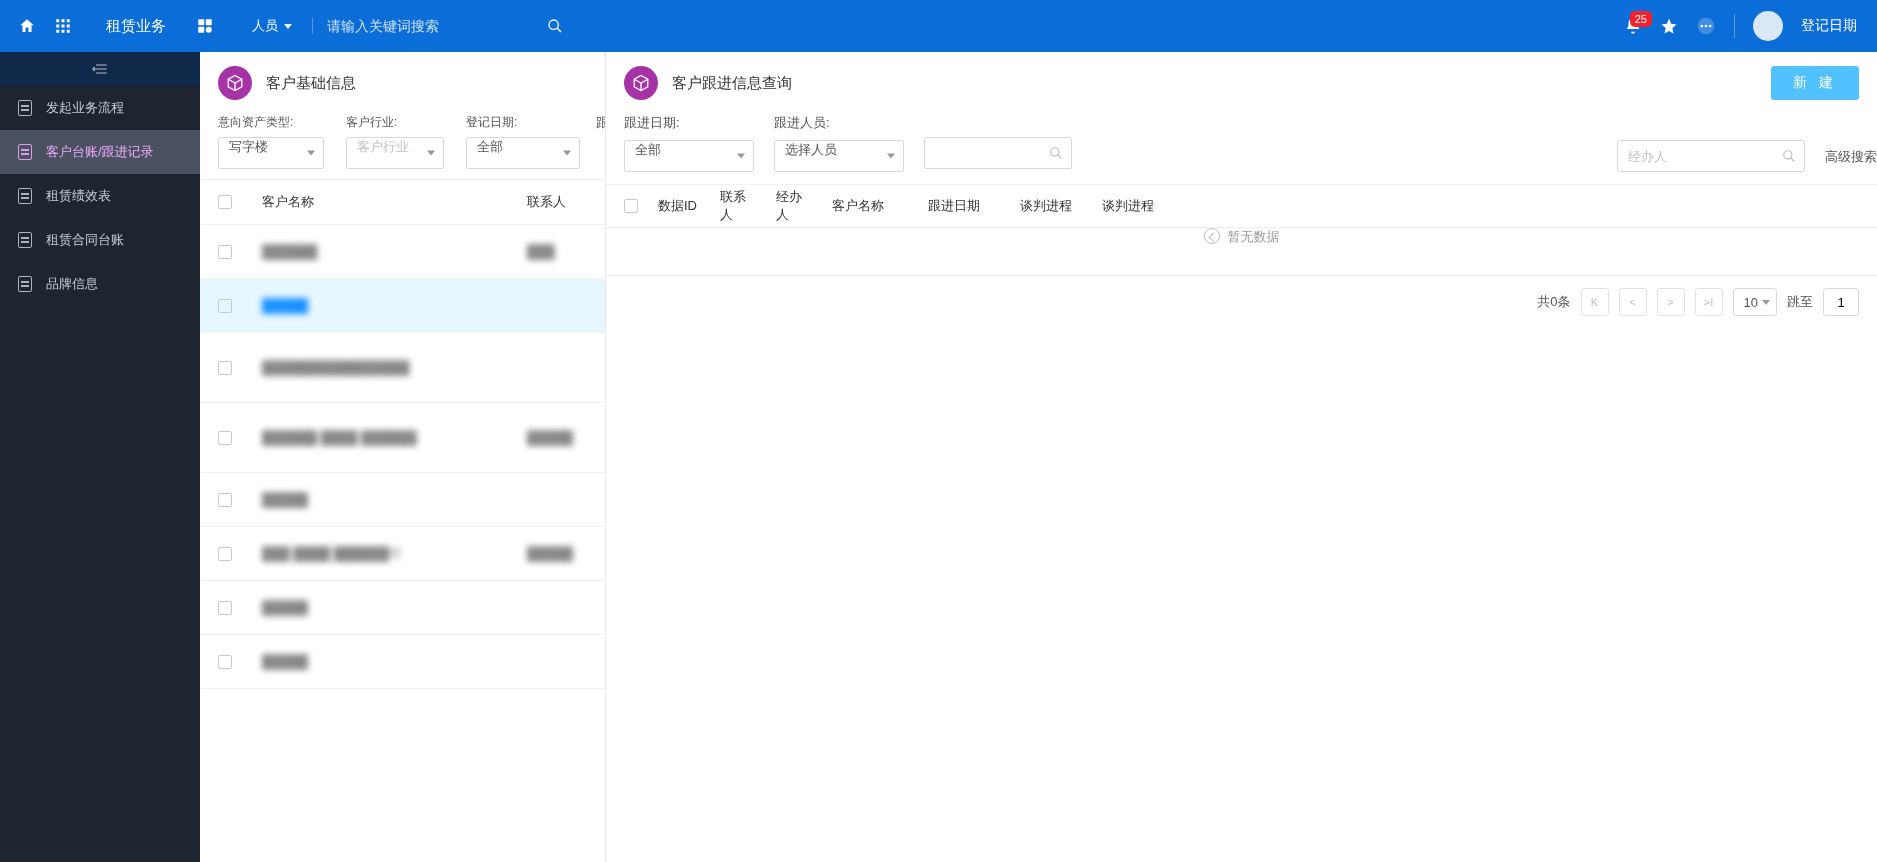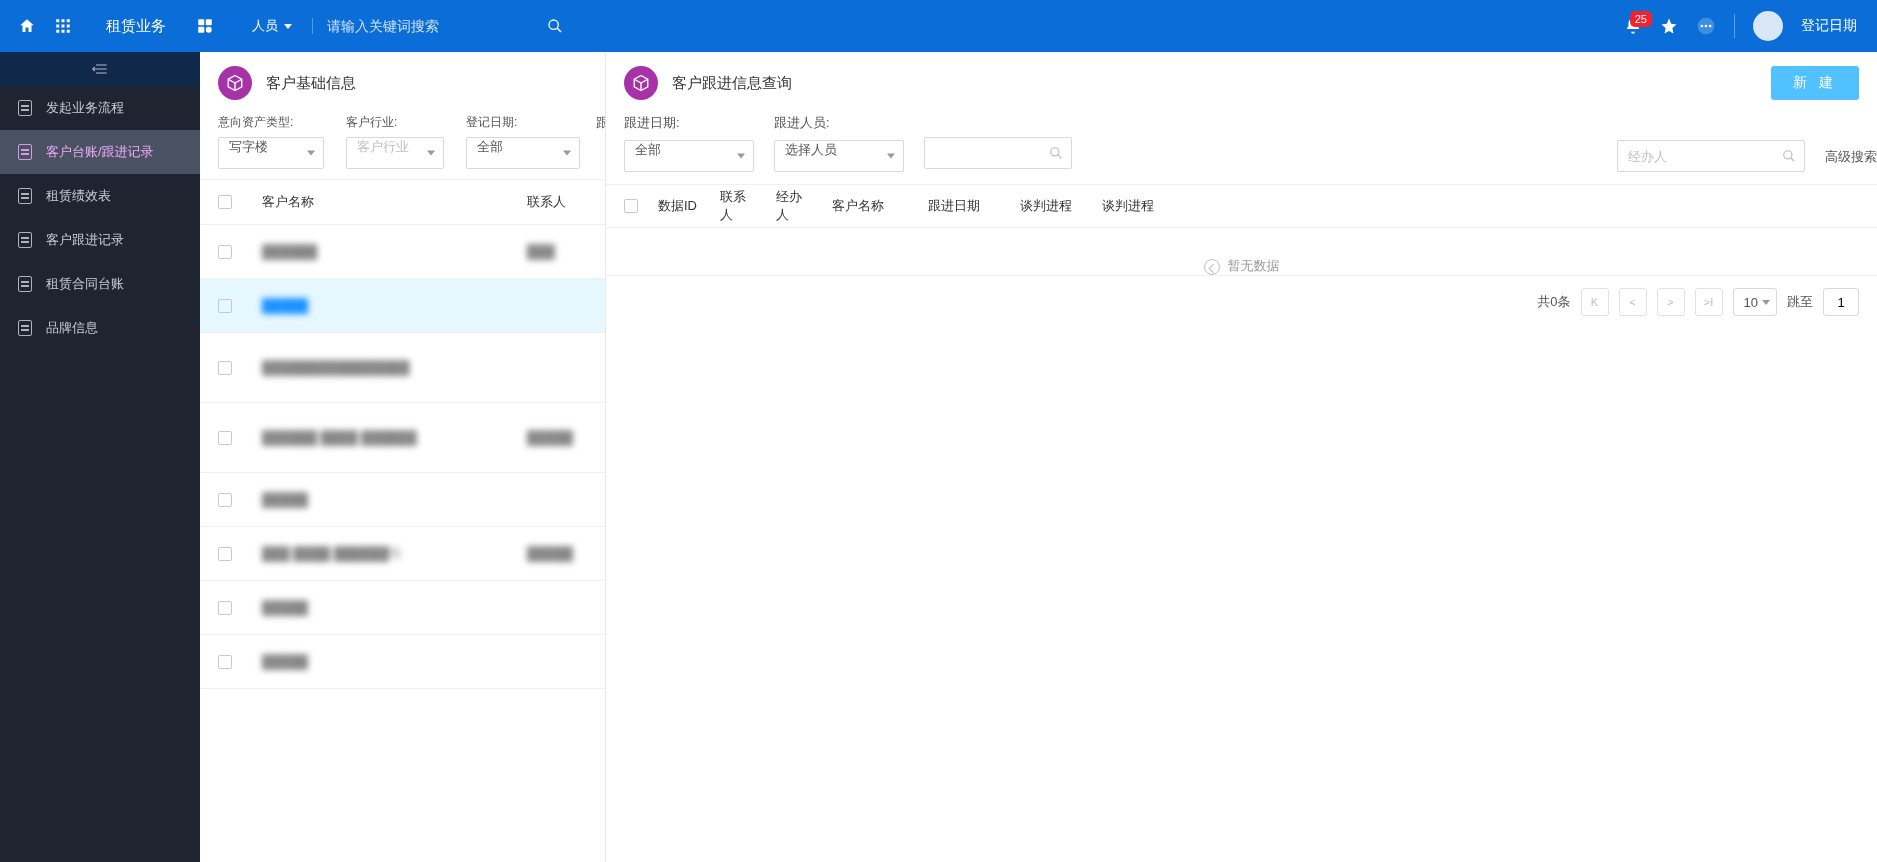--- a/index.html
+++ b/index.html
@@ -88,21 +88,21 @@
 .right-table-head { display: flex; align-items: center; height: 44px; border-top: 1px solid #f0f0f0; border-bottom: 1px solid #f0f0f0; padding: 0 18px; font-weight: 500; color: #333; gap: 0; }
 .rh-chk { width: 34px; }
 .rh-col { padding-right: 18px; }
 .rh-col.id { width: 62px; }
 .rh-col.contact { width: 56px; }
 .rh-col.handler { width: 56px; }
 .rh-col.cust { width: 96px; }
 .rh-col.date { width: 92px; }
 .rh-col.person { width: 82px; }
 .rh-col.progress { width: 80px; }
-.empty { display: flex; align-items: flex-end; justify-content: center; gap: 8px; height: 48px; color: #999; font-size: 13px; border-bottom: 1px solid #f0f0f0; }
+.empty { display: flex; align-items: flex-start; justify-content: center; gap: 8px; height: 48px; color: #999; font-size: 13px; border-bottom: 1px solid #f0f0f0; }
 .empty-icon { width: 16px; height: 16px; border: 1.5px solid #bfbfbf; border-radius: 50%; position: relative; }
 .empty-icon::before { content: ""; position: absolute; width: 6px; height: 6px; border-left: 1.5px solid #bfbfbf; border-top: 1.5px solid #bfbfbf; top: 5px; left: 5px; transform: rotate(-45deg); }
 .pagination { display: flex; align-items: center; justify-content: flex-end; gap: 10px; padding: 12px 18px; font-size: 13px; color: #555; }
 .page-btn { width: 28px; height: 28px; border: 1px solid #e1e1e1; border-radius: 3px; display: flex; align-items: center; justify-content: center; color: #bfbfbf; cursor: not-allowed; font-size: 11px; }
 .page-select { height: 28px; border: 1px solid #d9d9d9; border-radius: 3px; padding: 0 18px 0 10px; display: flex; align-items: center; position: relative; cursor: pointer; }
 .page-select .caret { position: absolute; right: 6px; }
 .page-input { width: 36px; height: 28px; border: 1px solid #d9d9d9; border-radius: 3px; text-align: center; font-size: 13px; }
 
 
 .caret { width: 0; height: 0; border-left: 4px solid transparent; border-right: 4px solid transparent; border-top: 5px solid #999; display: inline-block; }
@@ -202,24 +202,20 @@
         <span class="doc-icon"></span>
         <span>发起业务流程</span>
       </div>
       <div class="sidebar-item active">
         <span class="doc-icon"></span>
         <span>客户台账/跟进记录</span>
       </div>
       <div class="sidebar-item">
         <span class="doc-icon"></span>
         <span>租赁绩效表</span>
-      </div>
-      <div class="sidebar-item">
-        <span class="doc-icon"></span>
-        <span>客户跟进记录</span>
       </div>
       <div class="sidebar-item">
         <span class="doc-icon"></span>
         <span>租赁合同台账</span>
       </div>
       <div class="sidebar-item">
         <span class="doc-icon"></span>
         <span>品牌信息</span>
       </div>
     </div>

